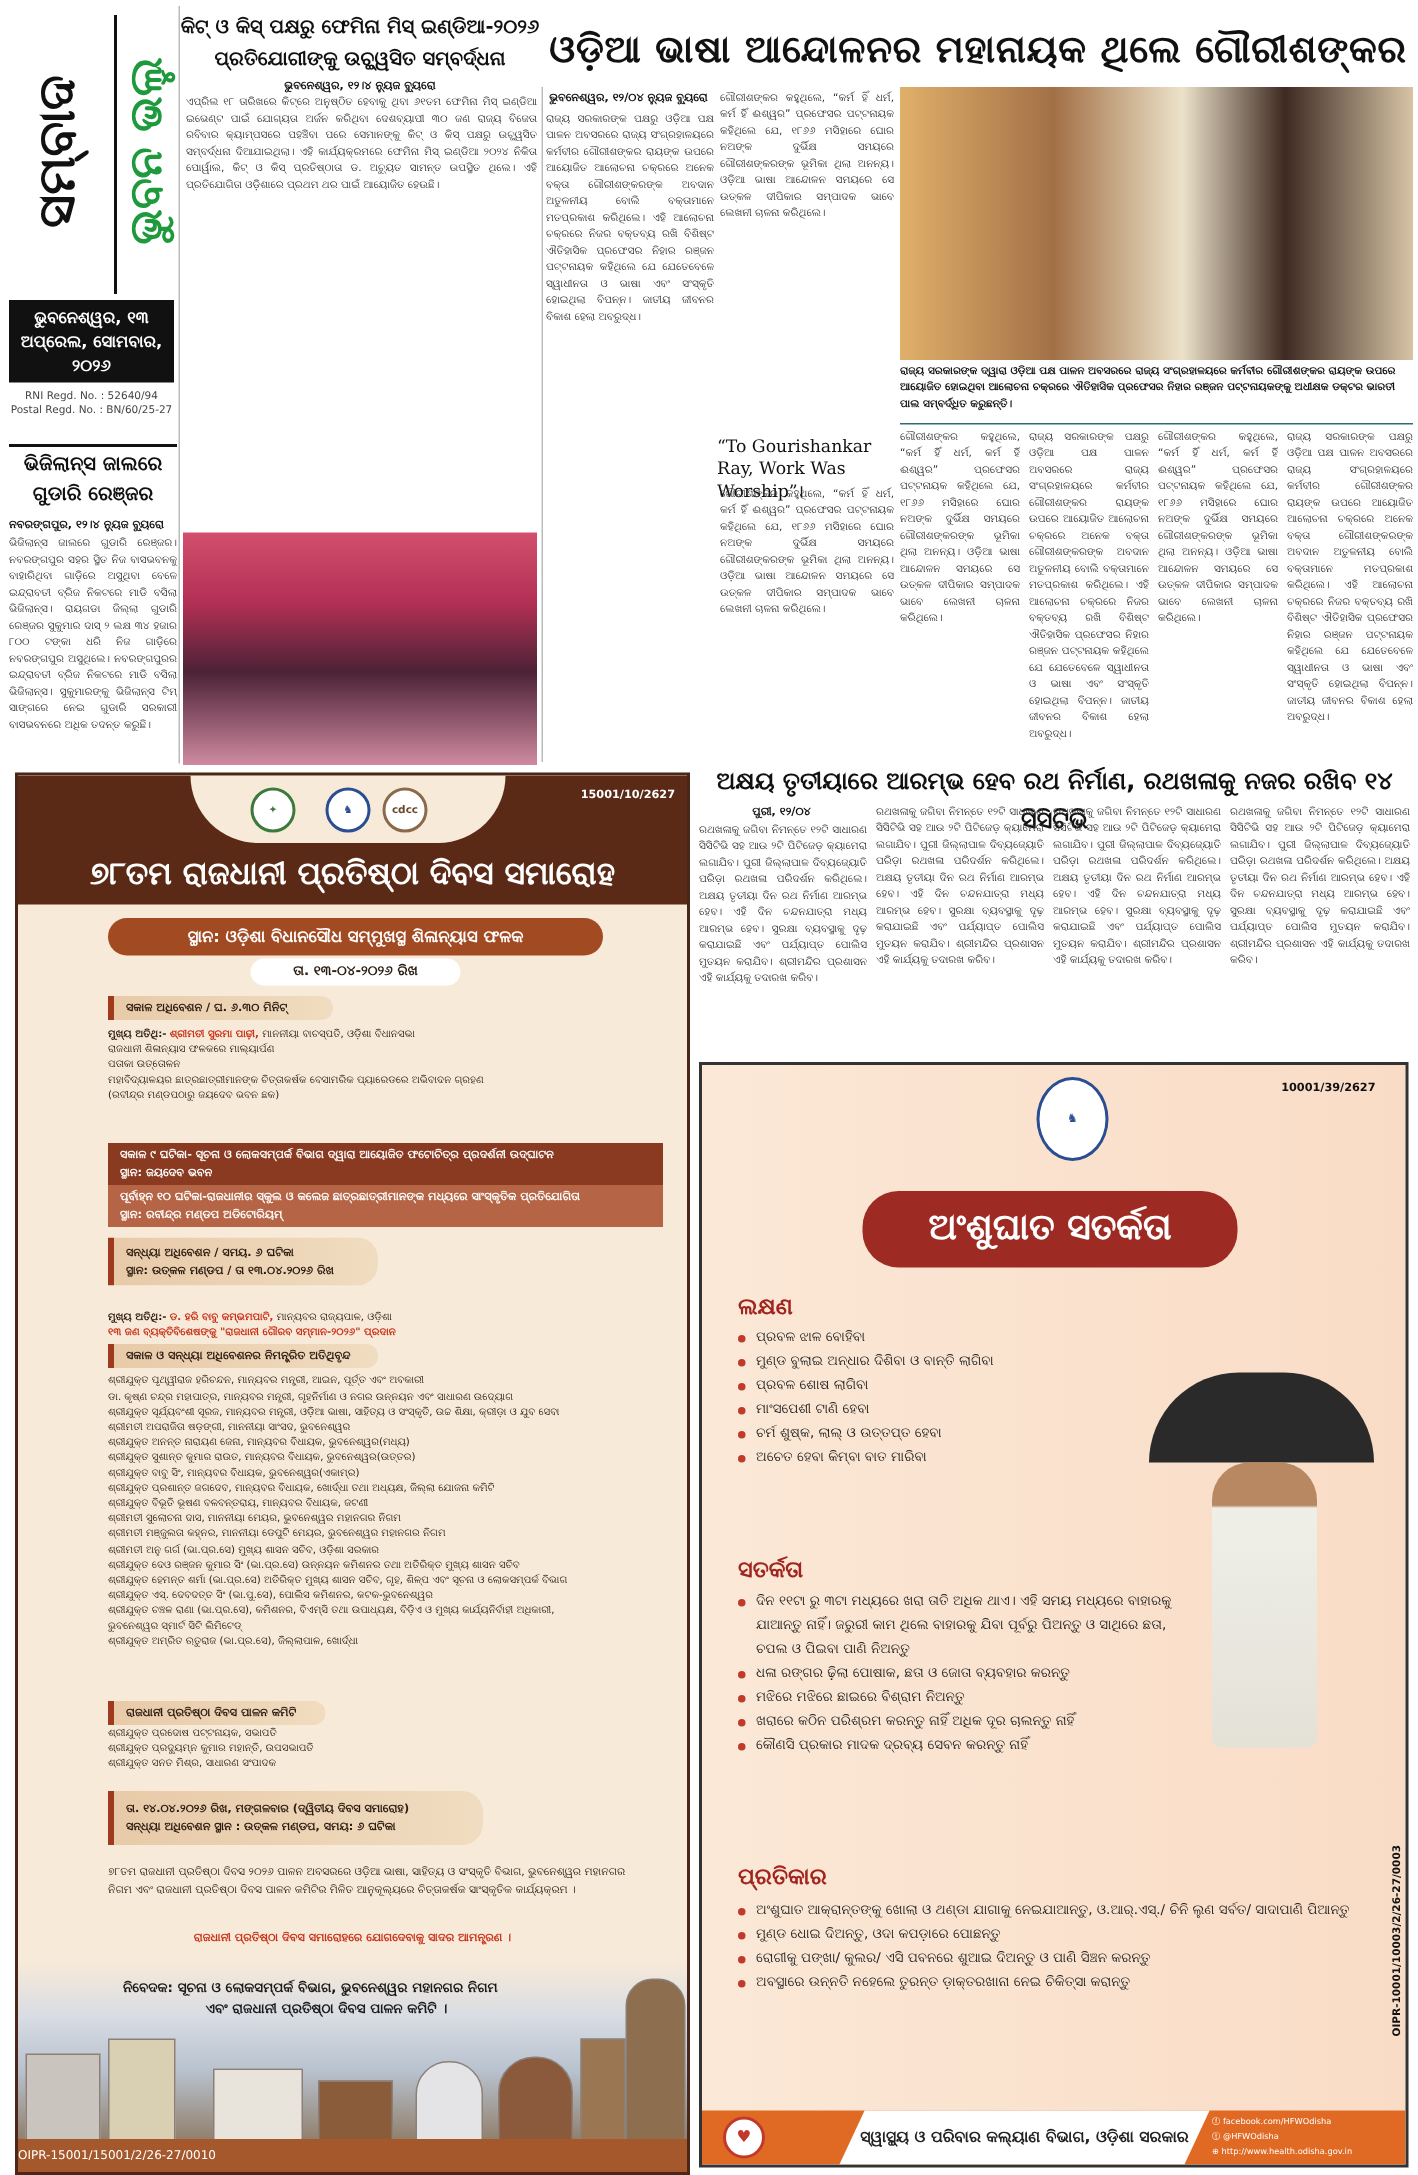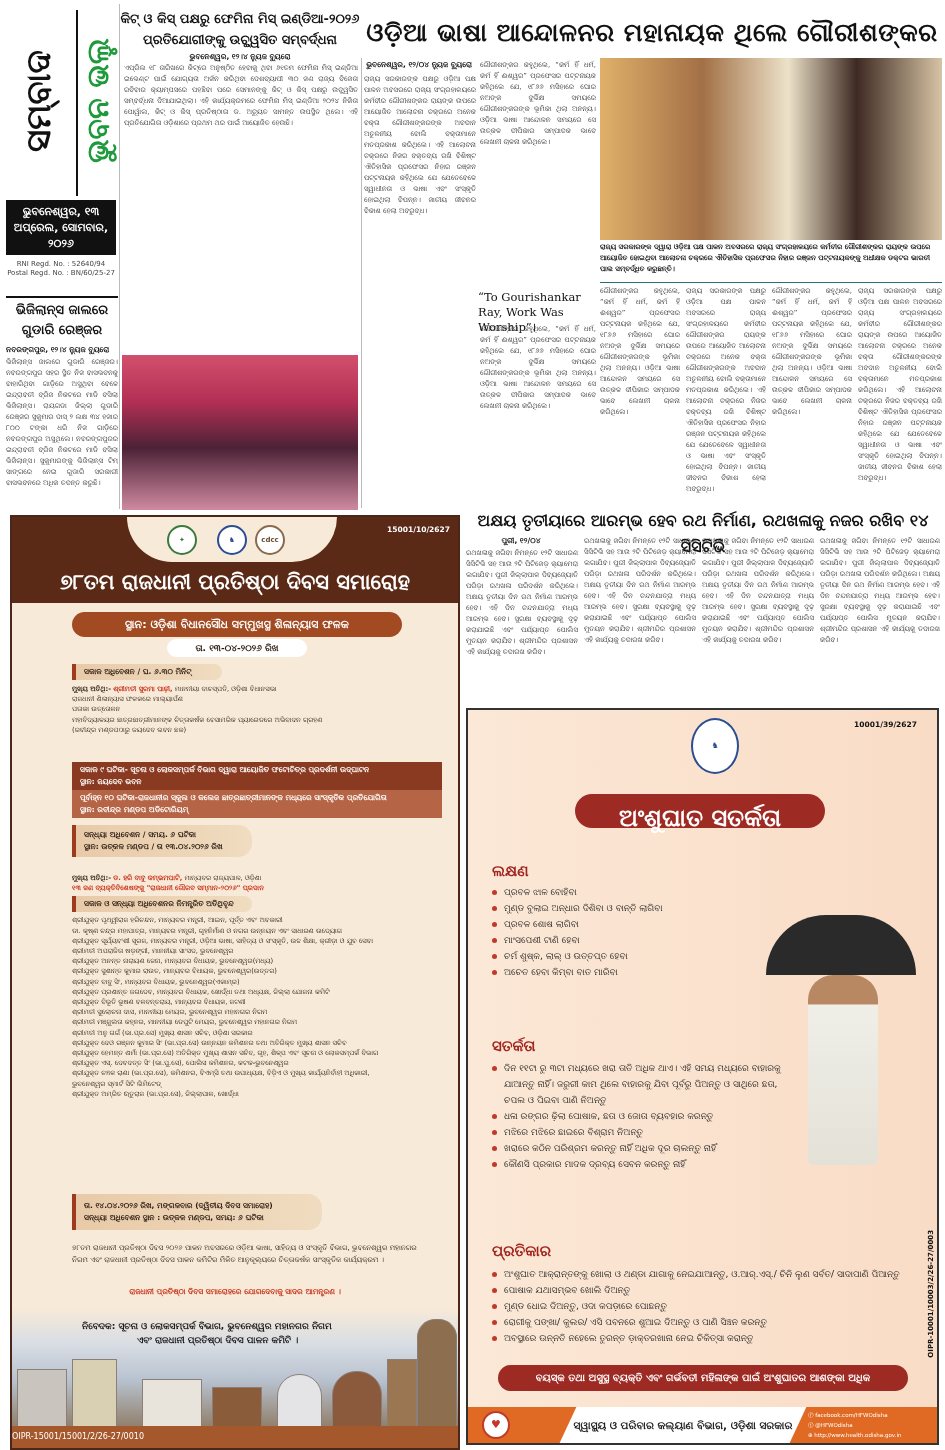--- a/index.html
+++ b/index.html
@@ -40,21 +40,21 @@
 .ln{color:#2a1a10;font-size:6.8px;line-height:10.2px}
 .ln b{font-weight:bold}
 .red{color:#c8331c;font-weight:bold}
 #ad1-sky{position:absolute;left:0;top:790px;width:100%;height:122px;background:linear-gradient(180deg,#f8ead8 0%,#d9dde4 30%,#b8c2cf 60%,#8f7c67 100%)}
 .bld{position:absolute;bottom:0;background:#c9c4bd;border:1px solid #8b8079}
 #ad1-foot{position:absolute;left:0;bottom:0;width:100%;height:22px;background:#a4582c;color:#fff;font-size:8px;line-height:22px;padding-right:40px}
 
 #ad2{left:466px;top:708px;width:473px;height:737px;background:linear-gradient(90deg,#fbe8d6,#f9dcc6);border:2px solid #333;overflow:hidden}
 #ad2-code{position:absolute;right:20px;top:10px;font-size:7.5px;font-weight:bold}
 #ad2-emblem{position:absolute;left:223px;top:8px;width:48px;height:56px;border-radius:50%;border:2px solid #2b4d92;background:#fff;color:#2b4d92;font-size:8px;text-align:center;line-height:52px;font-weight:bold}
-#ad2-title{position:absolute;left:107px;top:84px;width:250px;height:34px;border-radius:24px;background:#9e2a24;color:#fff;font-weight:bold;font-size:24px;line-height:48px;text-align:center}
+#ad2-title{position:absolute;left:107px;top:84px;width:250px;height:51px;border-radius:24px;background:#9e2a24;color:#fff;font-weight:bold;font-size:24px;line-height:48px;text-align:center}
 .h2sec{position:absolute;left:24px;font-weight:bold;color:#a0241f;font-size:15px;line-height:22px}
 .bul{position:absolute;left:24px;font-size:9px;line-height:16px;color:#222}
 .bul li{list-style:none;padding-left:12px;position:relative}
 .bul li:before{content:"";position:absolute;left:0;top:6px;width:5px;height:5px;border-radius:50%;background:#c0392b}
 #ad2-warn{position:absolute;left:30px;top:655px;width:410px;height:26px;border-radius:13px;background:#9e2a24;color:#fff;font-weight:bold;text-align:center;font-size:10px;line-height:26px}
 #ad2-foot{position:absolute;left:0;bottom:0;width:100%;height:36px;background:#e06a24}
 #ad2-foot .mid{position:absolute;left:100px;top:0;width:230px;height:36px;background:#fff;transform:skewX(-25deg)}
 #ad2-dept{position:absolute;left:100px;top:0;width:230px;height:36px;font-weight:bold;font-size:10.5px;line-height:36px;text-align:center;color:#222}
 #ad2-logo{position:absolute;left:14px;top:4px;width:28px;height:28px;border-radius:50%;background:#fff;border:2px solid #c0392b;color:#c0392b;font-size:11px;text-align:center;line-height:24px;font-weight:bold}
 #ad2-social{position:absolute;left:340px;top:3px;font-size:5.5px;line-height:10px;color:#fff}
@@ -175,20 +175,26 @@
         <div class="ln">ଶ୍ରୀମତୀ ଅନୁ ଗର୍ଗ (ଭା.ପ୍ର.ସେ) ମୁଖ୍ୟ ଶାସନ ସଚିବ, ଓଡ଼ିଶା ସରକାର</div>
         <div class="ln">ଶ୍ରୀଯୁକ୍ତ ଦେଓ ରଞ୍ଜନ କୁମାର ସିଂ (ଭା.ପ୍ର.ସେ) ଉନ୍ନୟନ କମିଶନର ତଥା ଅତିରିକ୍ତ ମୁଖ୍ୟ ଶାସନ ସଚିବ</div>
         <div class="ln">ଶ୍ରୀଯୁକ୍ତ ହେମନ୍ତ ଶର୍ମା (ଭା.ପ୍ର.ସେ) ଅତିରିକ୍ତ ମୁଖ୍ୟ ଶାସନ ସଚିବ, ଗୃହ, ଶିଳ୍ପ ଏବଂ ସୂଚନା ଓ ଲୋକସମ୍ପର୍କ ବିଭାଗ</div>
         <div class="ln">ଶ୍ରୀଯୁକ୍ତ ଏସ୍. ଦେବଦତ୍ତ ସିଂ (ଭା.ପୁ.ସେ), ପୋଲିସ କମିଶନର, କଟକ-ଭୁବନେଶ୍ୱର</div>
         <div class="ln">ଶ୍ରୀଯୁକ୍ତ ଚଞ୍ଚଳ ରାଣା (ଭା.ପ୍ର.ସେ), କମିଶନର, ବିଏମ୍‌ସି ତଥା ଉପାଧ୍ୟକ୍ଷ, ବିଡ଼ିଏ ଓ ମୁଖ୍ୟ କାର୍ଯ୍ୟନିର୍ବାହୀ ଅଧିକାରୀ,</div>
         <div class="ln">ଭୁବନେଶ୍ୱର ସ୍ମାର୍ଟ ସିଟି ଲିମିଟେଡ୍</div>
         <div class="ln">ଶ୍ରୀଯୁକ୍ତ ଅମ୍ରିତ ଋତୁରାଜ (ଭା.ପ୍ର.ସେ), ଜିଲ୍ଲାପାଳ, ଖୋର୍ଦ୍ଧା</div>
       </div>
   </div>
 
+  <div class="sec" style="top:617px">
+    <div class="sec-tag" style="width:145px">ରାଜଧାନୀ ପ୍ରତିଷ୍ଠା ଦିବସ ପାଳନ କମିଟି</div>
+    <div class="ln">ଶ୍ରୀଯୁକ୍ତ ପ୍ରଦୋଷ ପଟ୍ଟନାୟକ, ସଭାପତି</div>
+    <div class="ln">ଶ୍ରୀଯୁକ୍ତ ପ୍ରଦ୍ୟୁମ୍ନ କୁମାର ମହାନ୍ତି, ଉପସଭାପତି</div>
+    <div class="ln">ଶ୍ରୀଯୁକ୍ତ ସନତ ମିଶ୍ର, ସାଧାରଣ ସଂପାଦକ</div>
+  </div>
 
   <div class="sec" style="top:677px">
     <div class="sec-tag" style="width:250px;padding:6px 8px">
       <div>ତା. ୧୪.୦୪.୨୦୨୬ ରିଖ, ମଙ୍ଗଳବାର (ଦ୍ୱିତୀୟ ଦିବସ ସମାରୋହ)</div>
       <div>ସନ୍ଧ୍ୟା ଅଧିବେଶନ ସ୍ଥାନ : ଉତ୍କଳ ମଣ୍ଡପ, ସମୟ: ୬ ଘଟିକା</div>
     </div>
   </div>
 
   <div class="sec ln" style="top:725px;width:360px;font-size:7.2px;line-height:12px">୭୮ତମ ରାଜଧାନୀ ପ୍ରତିଷ୍ଠା ଦିବସ ୨୦୨୬ ପାଳନ ଅବସରରେ ଓଡ଼ିଆ ଭାଷା, ସାହିତ୍ୟ ଓ ସଂସ୍କୃତି ବିଭାଗ, ଭୁବନେଶ୍ୱର ମହାନଗର ନିଗମ ଏବଂ ରାଜଧାନୀ ପ୍ରତିଷ୍ଠା ଦିବସ ପାଳନ କମିଟିର ମିଳିତ ଆନୁକୂଲ୍ୟରେ ଚିତ୍ତାକର୍ଷକ ସାଂସ୍କୃତିକ କାର୍ଯ୍ୟକ୍ରମ ।</div>
   <div class="abs red" style="left:0;top:770px;width:100%;text-align:center;font-size:7.5px">ରାଜଧାନୀ ପ୍ରତିଷ୍ଠା ଦିବସ ସମାରୋହରେ ଯୋଗଦେବାକୁ ସାଦର ଆମନ୍ତ୍ରଣ ।</div>
@@ -234,27 +240,25 @@
       <li>ଖରାରେ କଠିନ ପରିଶ୍ରମ କରନ୍ତୁ ନାହିଁ ଅଧିକ ଦୂର ଚାଲନ୍ତୁ ନାହିଁ</li>
       <li>କୌଣସି ପ୍ରକାର ମାଦକ ଦ୍ରବ୍ୟ ସେବନ କରନ୍ତୁ ନାହିଁ</li>
     </ul>
 
   <div id="umbrella"></div>
   <div id="man"></div>
 
   <div class="h2sec" style="top:530px">ପ୍ରତିକାର</div>
   <ul class="bul" style="top:556px;width:440px" id="remedy-list">
       <li>ଅଂଶୁଘାତ ଆକ୍ରାନ୍ତଙ୍କୁ ଖୋଲା ଓ ଥଣ୍ଡା ଯାଗାକୁ ନେଇଯାଆନ୍ତୁ, ଓ.ଆର୍.ଏସ୍./ ଚିନି ଲୁଣ ସର୍ବତ/ ସାଦାପାଣି ପିଆନ୍ତୁ</li>
-      <li>ପୋଷାକ ଯଥାସମ୍ଭବ ଖୋଲି ଦିଅନ୍ତୁ</li>
       <li>ମୁଣ୍ଡ ଧୋଇ ଦିଅନ୍ତୁ, ଓଦା କପଡ଼ାରେ ପୋଛନ୍ତୁ</li>
       <li>ରୋଗୀକୁ ପଙ୍ଖା/ କୁଲର/ ଏସି ପବନରେ ଶୁଆଇ ଦିଅନ୍ତୁ ଓ ପାଣି ସିଞ୍ଚନ କରନ୍ତୁ</li>
       <li>ଅବସ୍ଥାରେ ଉନ୍ନତି ନହେଲେ ତୁରନ୍ତ ଡ଼ାକ୍ତରଖାନା ନେଇ ଚିକିତ୍ସା କରାନ୍ତୁ</li>
     </ul>
 
-  <div id="ad2-warn">ବୟସ୍କ ତଥା ଅସୁସ୍ଥ ବ୍ୟକ୍ତି ଏବଂ ଗର୍ଭବତୀ ମହିଳାଙ୍କ ପାଇଁ ଅଂଶୁଘାତର ଆଶଙ୍କା ଅଧିକ</div>
   <div id="ad2-vert">OIPR-10001/10003/2/26-27/0003</div>
 
   <div id="ad2-foot">
     <div id="ad2-logo">♥</div>
     <div class="mid"></div>
     <div id="ad2-dept">ସ୍ୱାସ୍ଥ୍ୟ ଓ ପରିବାର କଲ୍ୟାଣ ବିଭାଗ, ଓଡ଼ିଶା ସରକାର</div>
     <div id="ad2-social">
       <div>ⓕ <span>facebook.com/HFWOdisha</span></div>
       <div>ⓣ <span>@HFWOdisha</span></div>
       <div>⊕ <span>http://www.health.odisha.gov.in</span></div>

